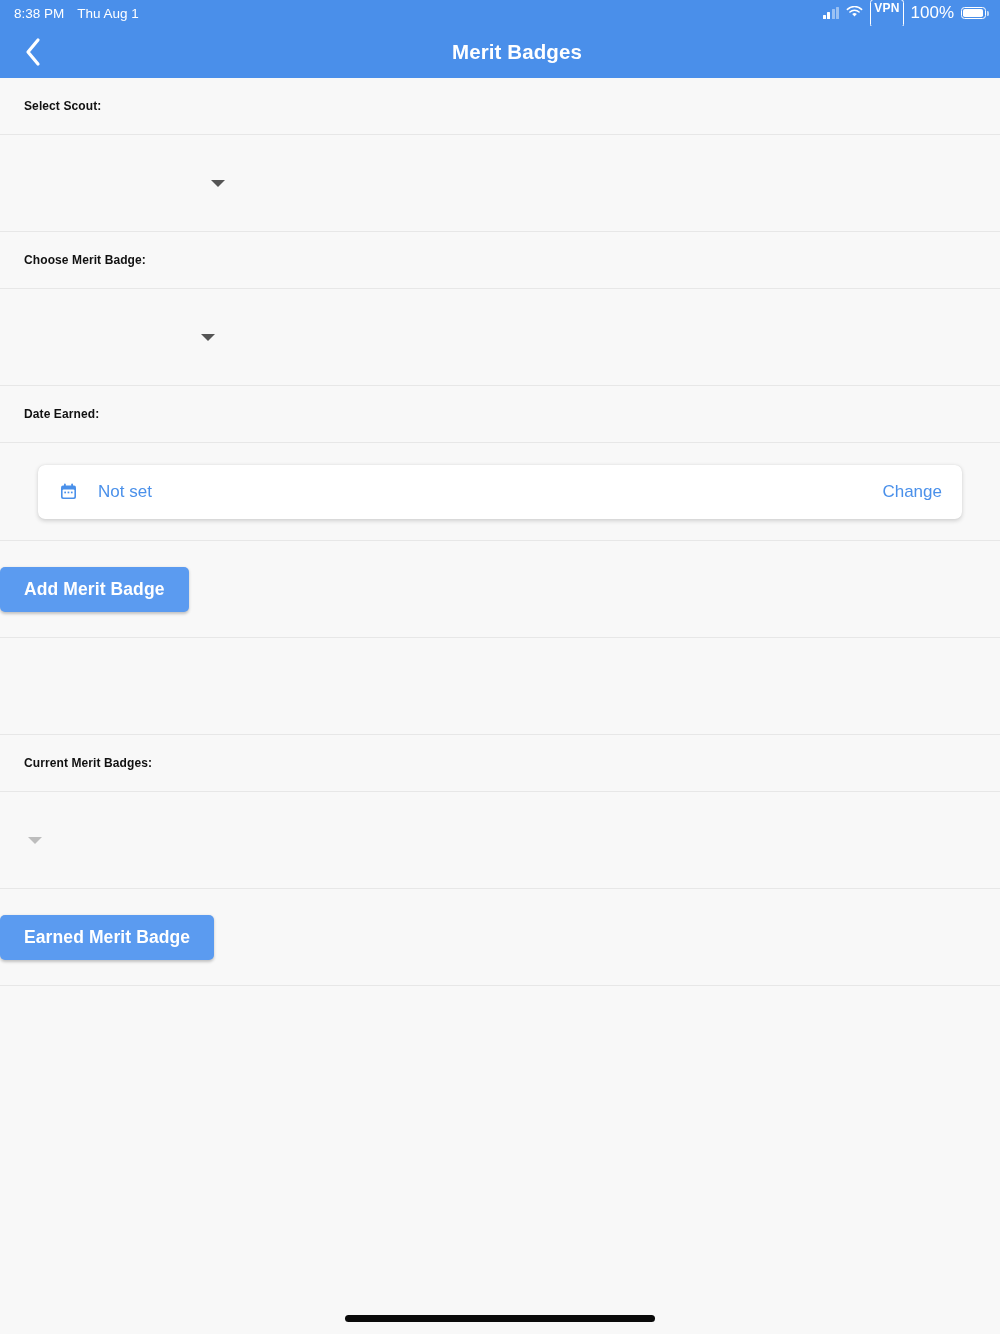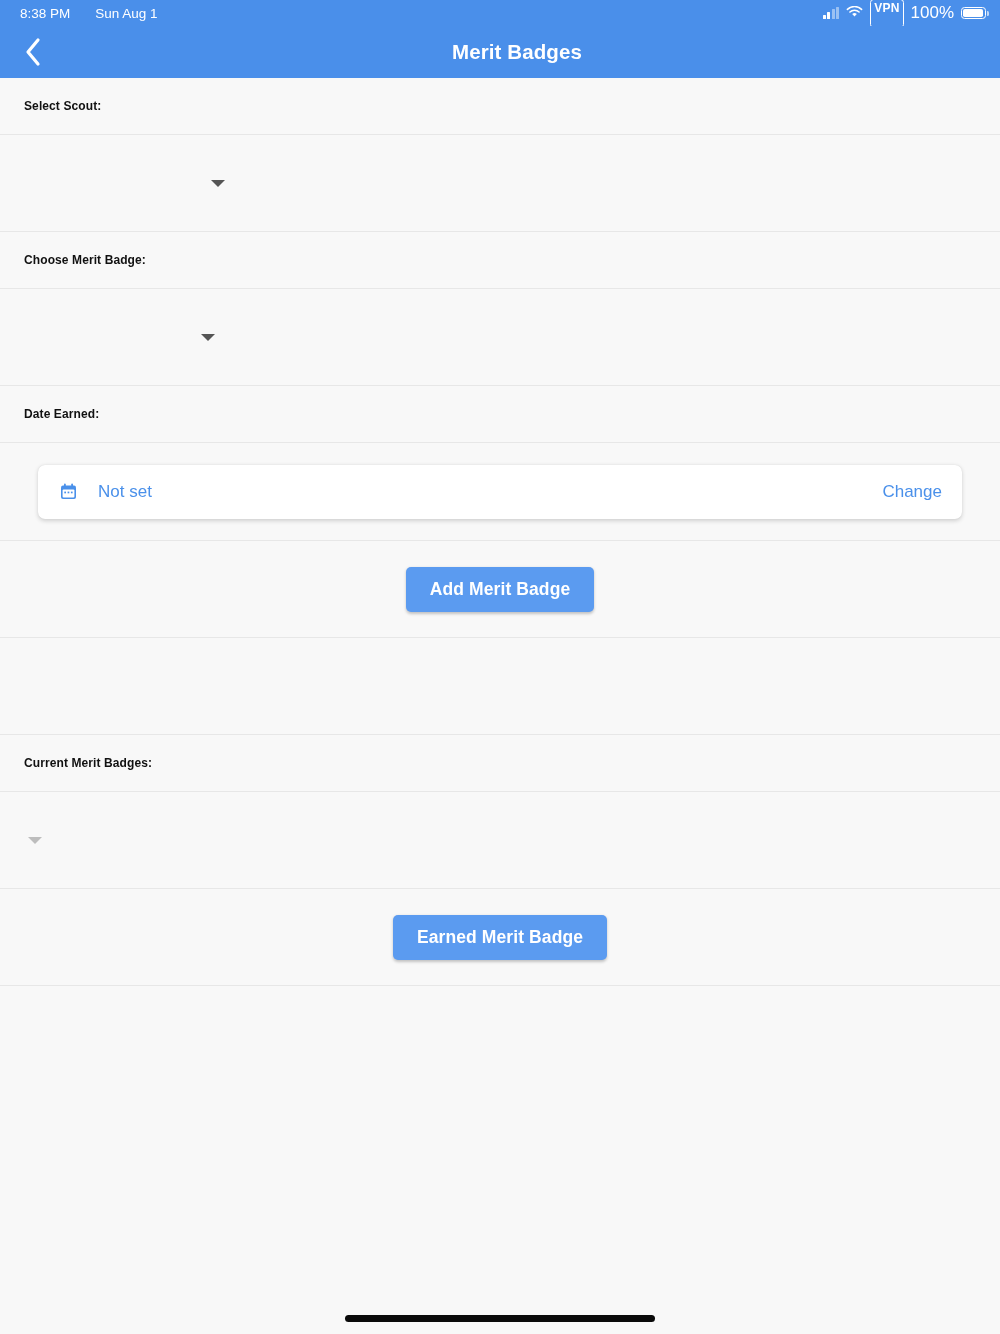--- a/index.html
+++ b/index.html
@@ -27,21 +27,21 @@
     width: 1000px;
     height: 26px;
     background: #4a8fea;
     color: #ffffff;
     display: flex;
     align-items: center;
     padding: 0 14px;
     font-size: 13.5px;
     font-weight: 400;
   }
-  .sb-left { display: flex; align-items: center; gap: 25px; margin-left: 6px; }
+  .sb-left { display: flex; align-items: center; gap: 13px; }
   .sb-spacer { flex: 1; }
   .sb-right { display: flex; align-items: center; gap: 7px; }
 
   .sig-bars { display: flex; align-items: flex-end; gap: 1.5px; height: 11px; }
   .sig-bars i { display: block; width: 3px; background: #ffffff; border-radius: 0.5px; }
   .sig-bars i:nth-child(1) { height: 4px; }
   .sig-bars i:nth-child(2) { height: 7px; }
   .sig-bars i:nth-child(3) { height: 10px; opacity: .45; }
   .sig-bars i:nth-child(4) { height: 12px; opacity: .45; }
 
@@ -199,21 +199,20 @@
     font-size: 17px;
     color: #4a90ea;
     cursor: pointer;
   }
 
   
   .button-row {
     height: 97px;
     display: flex;
     align-items: center;
-    justify-content: center;
   }
   .action-btn {
     background: #5b9bf0;
     color: #ffffff;
     font-family: "Liberation Sans", sans-serif;
     font-size: 17.5px;
     font-weight: 700;
     border: none;
     border-radius: 5px;
     padding: 12px 24px;
@@ -238,21 +237,21 @@
   }
 </style>
 </head>
 <body>
 
 <div id="app">
 
   <div class="statusbar">
     <div class="sb-left">
       <span>8:38 PM</span>
-      <span>Sun Aug 1</span>
+      <span>Thu Aug 1</span>
     </div>
     <div class="sb-spacer"></div>
     <div class="sb-right">
       <span class="sig-bars">
         <i></i>
           <i></i>
           <i></i>
           <i></i>
       </span>
       <span class="wifi-ic">

